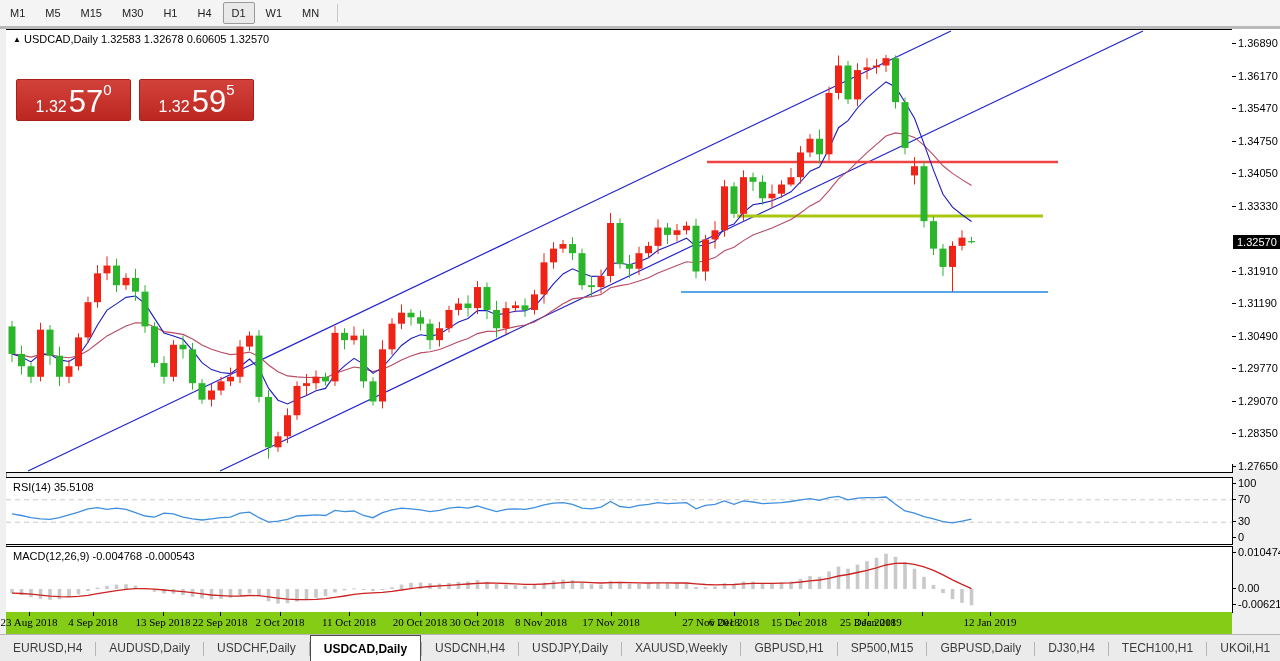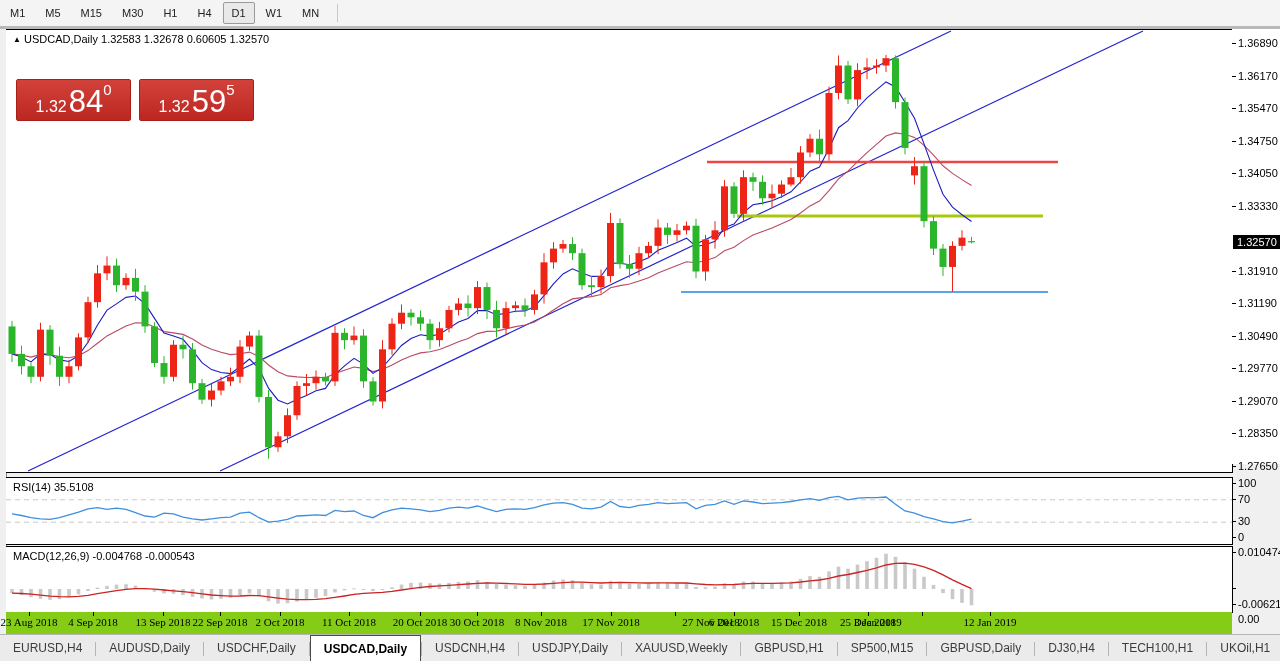--- a/index.html
+++ b/index.html
@@ -93,21 +93,21 @@
     <div id="chart-header">
       <span class="tri">▲</span>
       <span>USDCAD,Daily</span>
       <span>1.32583 1.32678 0.60605 1.32570</span>
     </div>
 
     <div id="trade-panel">
       <div id="trade-row2">
         <div class="price-box">
           <span class="small">1.32</span>
-          <span class="big">84</span>
+          <span class="big">57</span>
           <span class="sup">0</span>
         </div>
         <div class="gap"></div>
         <div class="price-box">
           <span class="small">1.32</span>
           <span class="big">59</span>
           <span class="sup">5</span>
         </div>
       </div>
     </div>
@@ -480,21 +480,21 @@
       <div class="axis-label" style="top: 454px;">100</div>
       <div class="axis-tick" style="top: 470px;"></div>
       <div class="axis-label" style="top: 470px;">70</div>
       <div class="axis-tick" style="top: 492px;"></div>
       <div class="axis-label" style="top: 492px;">30</div>
       <div class="axis-tick" style="top: 508px;"></div>
       <div class="axis-label" style="top: 508px;">0</div>
       <div class="axis-tick" style="top: 523px;"></div>
       <div class="axis-label" style="top: 523px;">0.010474</div>
       <div class="axis-tick" style="top: 559px;"></div>
-      <div class="axis-label" style="top: 590px; text-align: center;">0.00</div>
+      <div class="axis-label" style="top: 559px; text-align: center;">0.00</div>
       <div class="axis-tick" style="top: 575px;"></div>
       <div class="axis-label" style="top: 575px;">-0.006218</div>
       <div id="price-badge" style="top: 213px;">1.32570</div>
     </div>
   <div id="date-axis">
       <div class="date-tick" style="left: 23px;"></div>
       <div class="date-label" style="left: 23px;">23 Aug 2018</div>
       <div class="date-tick" style="left: 87px;"></div>
       <div class="date-label" style="left: 87px;">4 Sep 2018</div>
       <div class="date-tick" style="left: 157px;"></div>

